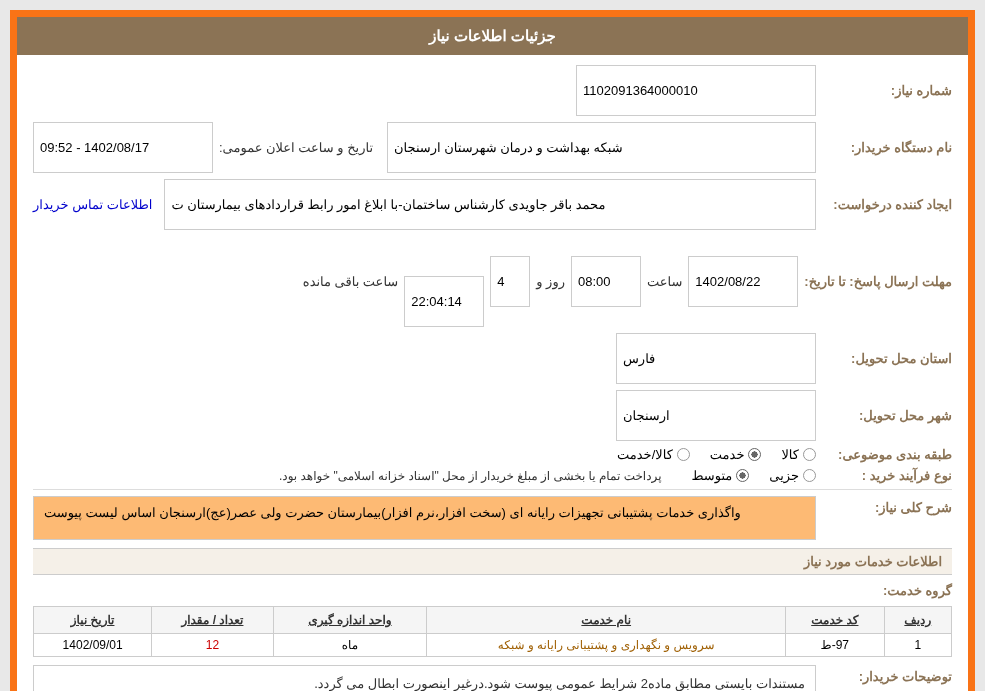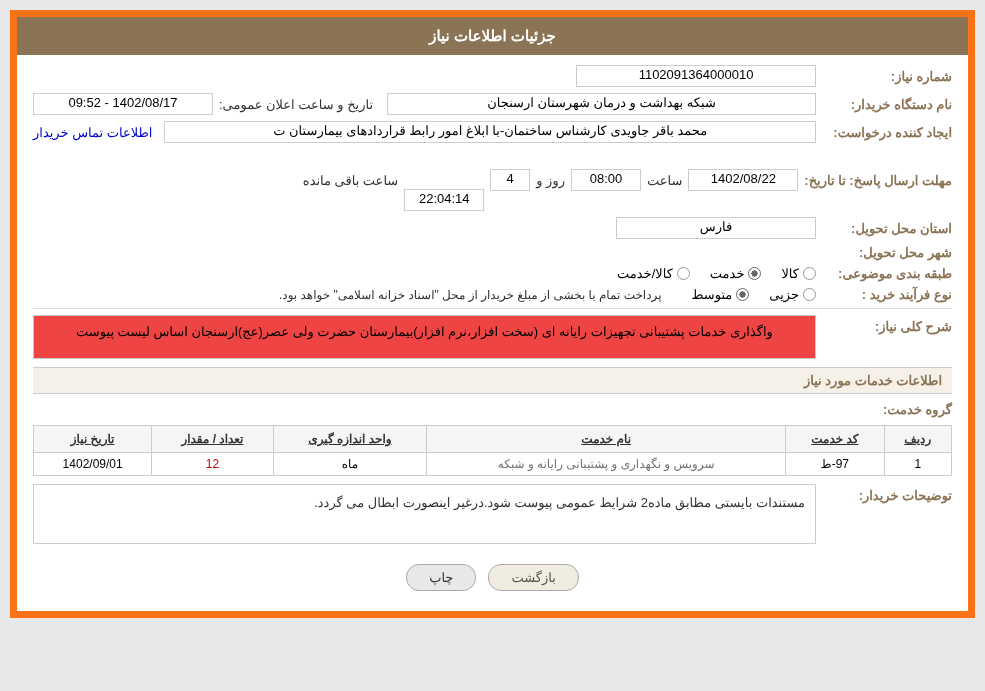--- a/index.html
+++ b/index.html
@@ -36,24 +36,24 @@
     .label {
       color: #8B7355;
       font-weight: bold;
       white-space: nowrap;
       min-width: 130px;
       text-align: right;
     }
     .value-box {
       border: 1px solid #ccc;
       background: #fff;
-      padding: 1px 6px;
+      padding: 17px 6px;
       min-height: 22px;
       flex: 1;
-      text-align: center;
+      text-align: left;
     }
     .inline-label {
       white-space: nowrap;
       color: #333;
     }
     .section-title {
       background: #f5f0e8;
       border-top: 1px solid #ccc;
       border-bottom: 1px solid #ccc;
       padding: 5px 10px;
@@ -81,24 +81,24 @@
       background: #fff;
       display: inline-block;
     }
     .radio-circle.selected {
       border-color: #666;
       background: radial-gradient(circle, #666 40%, #fff 41%);
     }
     .description-box {
       border: 1px solid #ccc;
       padding: 6px 10px;
-      background: #ef4444;
+      background: #fdba74;
       flex: 1;
       min-height: 44px;
-      text-align: center;
+      text-align: left;
       line-height: 1.6;
     }
     .table-container {
       width: 100%;
       overflow-x: auto;
       margin: 8px 0;
     }
     table {
       width: 100%;
       border-collapse: collapse;
@@ -195,20 +195,21 @@
       <span class="inline-label">ساعت باقی مانده</span>
     </div>
 
     <div class="row">
       <span class="label">استان محل تحویل:</span>
       <div class="value-box" style="max-width:200px;">فارس</div>
     </div>
 
     <div class="row">
       <span class="label">شهر محل تحویل:</span>
+      <div class="value-box" style="max-width:200px;">ارسنجان</div>
     </div>
 
     <div class="row">
       <span class="label">طبقه بندی موضوعی:</span>
       <div class="radio-row">
         <div class="radio-item">
           <span class="radio-circle"></span>
           <span>کالا</span>
         </div>
         <div class="radio-item">
@@ -259,21 +260,21 @@
             <th>نام خدمت</th>
             <th>واحد اندازه گیری</th>
             <th>تعداد / مقدار</th>
             <th>تاریخ نیاز</th>
           </tr>
         </thead>
         <tbody id="services-tbody">
         <tr>
         <td>1</td>
         <td>97-ط</td>
-        <td style="color:#737373;">سرویس و نگهداری و پشتیبانی رایانه و شبکه</td>
+        <td style="color:#a16207;">سرویس و نگهداری و پشتیبانی رایانه و شبکه</td>
         <td>ماه</td>
         <td style="color:#cc0000;">12</td>
         <td>1402/09/01</td>
       </tr>
           </tbody>
       </table>
     </div>
 
     <div class="row" style="align-items:flex-start;margin-top:8px;">
       <span class="label" style="margin-top:4px;">توضیحات خریدار:</span>

